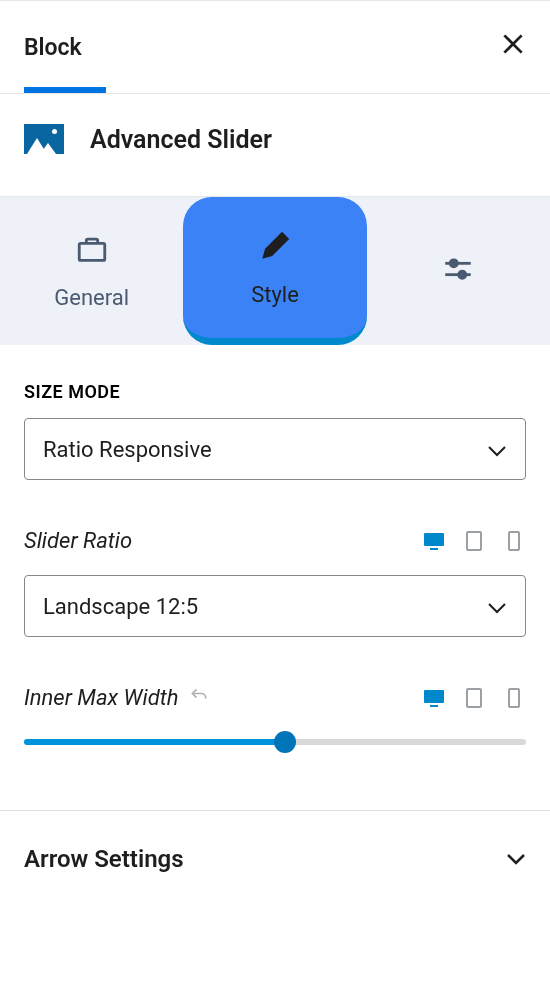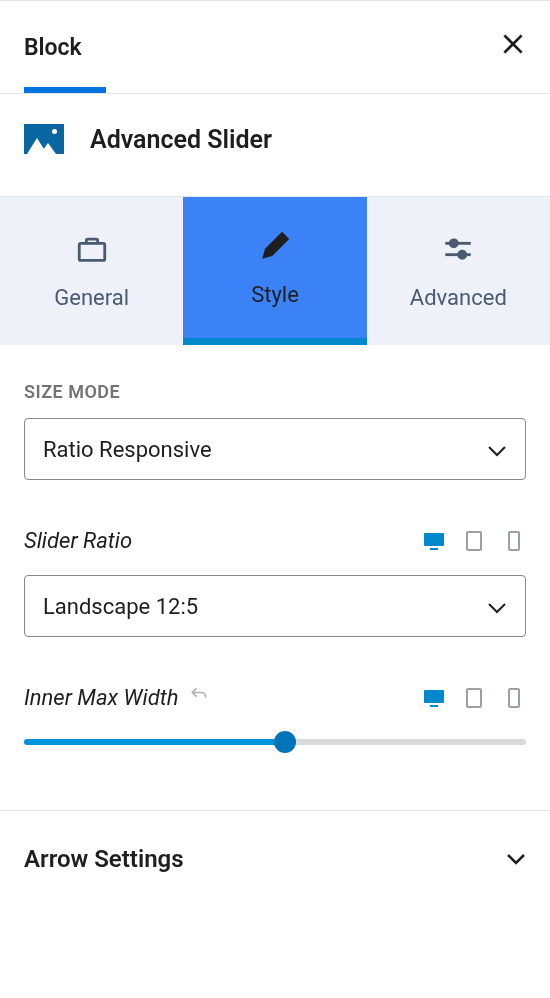--- a/index.html
+++ b/index.html
@@ -94,36 +94,37 @@
     flex: 1;
     display: flex;
     flex-direction: column;
     align-items: center;
     justify-content: center;
     gap: 14px;
     height: 148px;
     color: #4a5a70;
     font-size: 22px;
     cursor: pointer;
+    border-radius: 29px;
   }
   .sub-tab.active {
     background: #3b82f6;
     color: #1e1e1e;
     border-bottom: 7px solid #0088cc;
   }
   .sub-tab svg { width: 34px; height: 34px; }
   .panel {
     padding: 36px 24px 0 24px;
   }
   .field-label {
     font-size: 18px;
     font-weight: 600;
     letter-spacing: 0.5px;
     text-transform: uppercase;
-    color: #737373;
+    color: #000000;
     margin-bottom: 16px;
   }
   .select-box {
     border: 1px solid #888;
     border-radius: 4px;
     height: 62px;
     display: flex;
     align-items: center;
     padding: 0 18px;
     font-size: 22px;
@@ -139,21 +140,21 @@
     margin-top: 48px;
     margin-bottom: 22px;
   }
   .row-label .lbl {
     font-size: 22px;
     color: #1e1e1e;
     font-style: italic;
   }
   .row-label .lbl-with-reset {
     display: flex;
-    align-items: flex-start;
+    align-items: flex-end;
     gap: 11px;
   }
   .device-toggles {
     display: flex;
     gap: 16px;
   }
   .dev-icon {
     width: 24px;
     height: 24px;
     display:flex;
@@ -293,21 +294,20 @@
   </div>
   <div class="sub-tab">
     <span>
       <svg viewBox="0 0 24 24" stroke="#4a5a70" stroke-width="2" fill="#4a5a70">
           <line x1="3" y1="8" x2="21" y2="8"></line>
           <circle cx="9" cy="8" r="2.5"></circle>
           <line x1="3" y1="16" x2="21" y2="16"></line>
           <circle cx="15" cy="16" r="2.5"></circle>
         </svg>
     </span>
-    <span>Advanced</span>
   </div>
 </div>
 
 <div class="panel">
 
   <div class="field-label">SIZE MODE</div>
   <div class="select-box">
     <span>Ratio Responsive</span>
     <span class="chev">
       <svg viewBox="0 0 20 12" fill="none" stroke="#1e1e1e" stroke-width="2">

